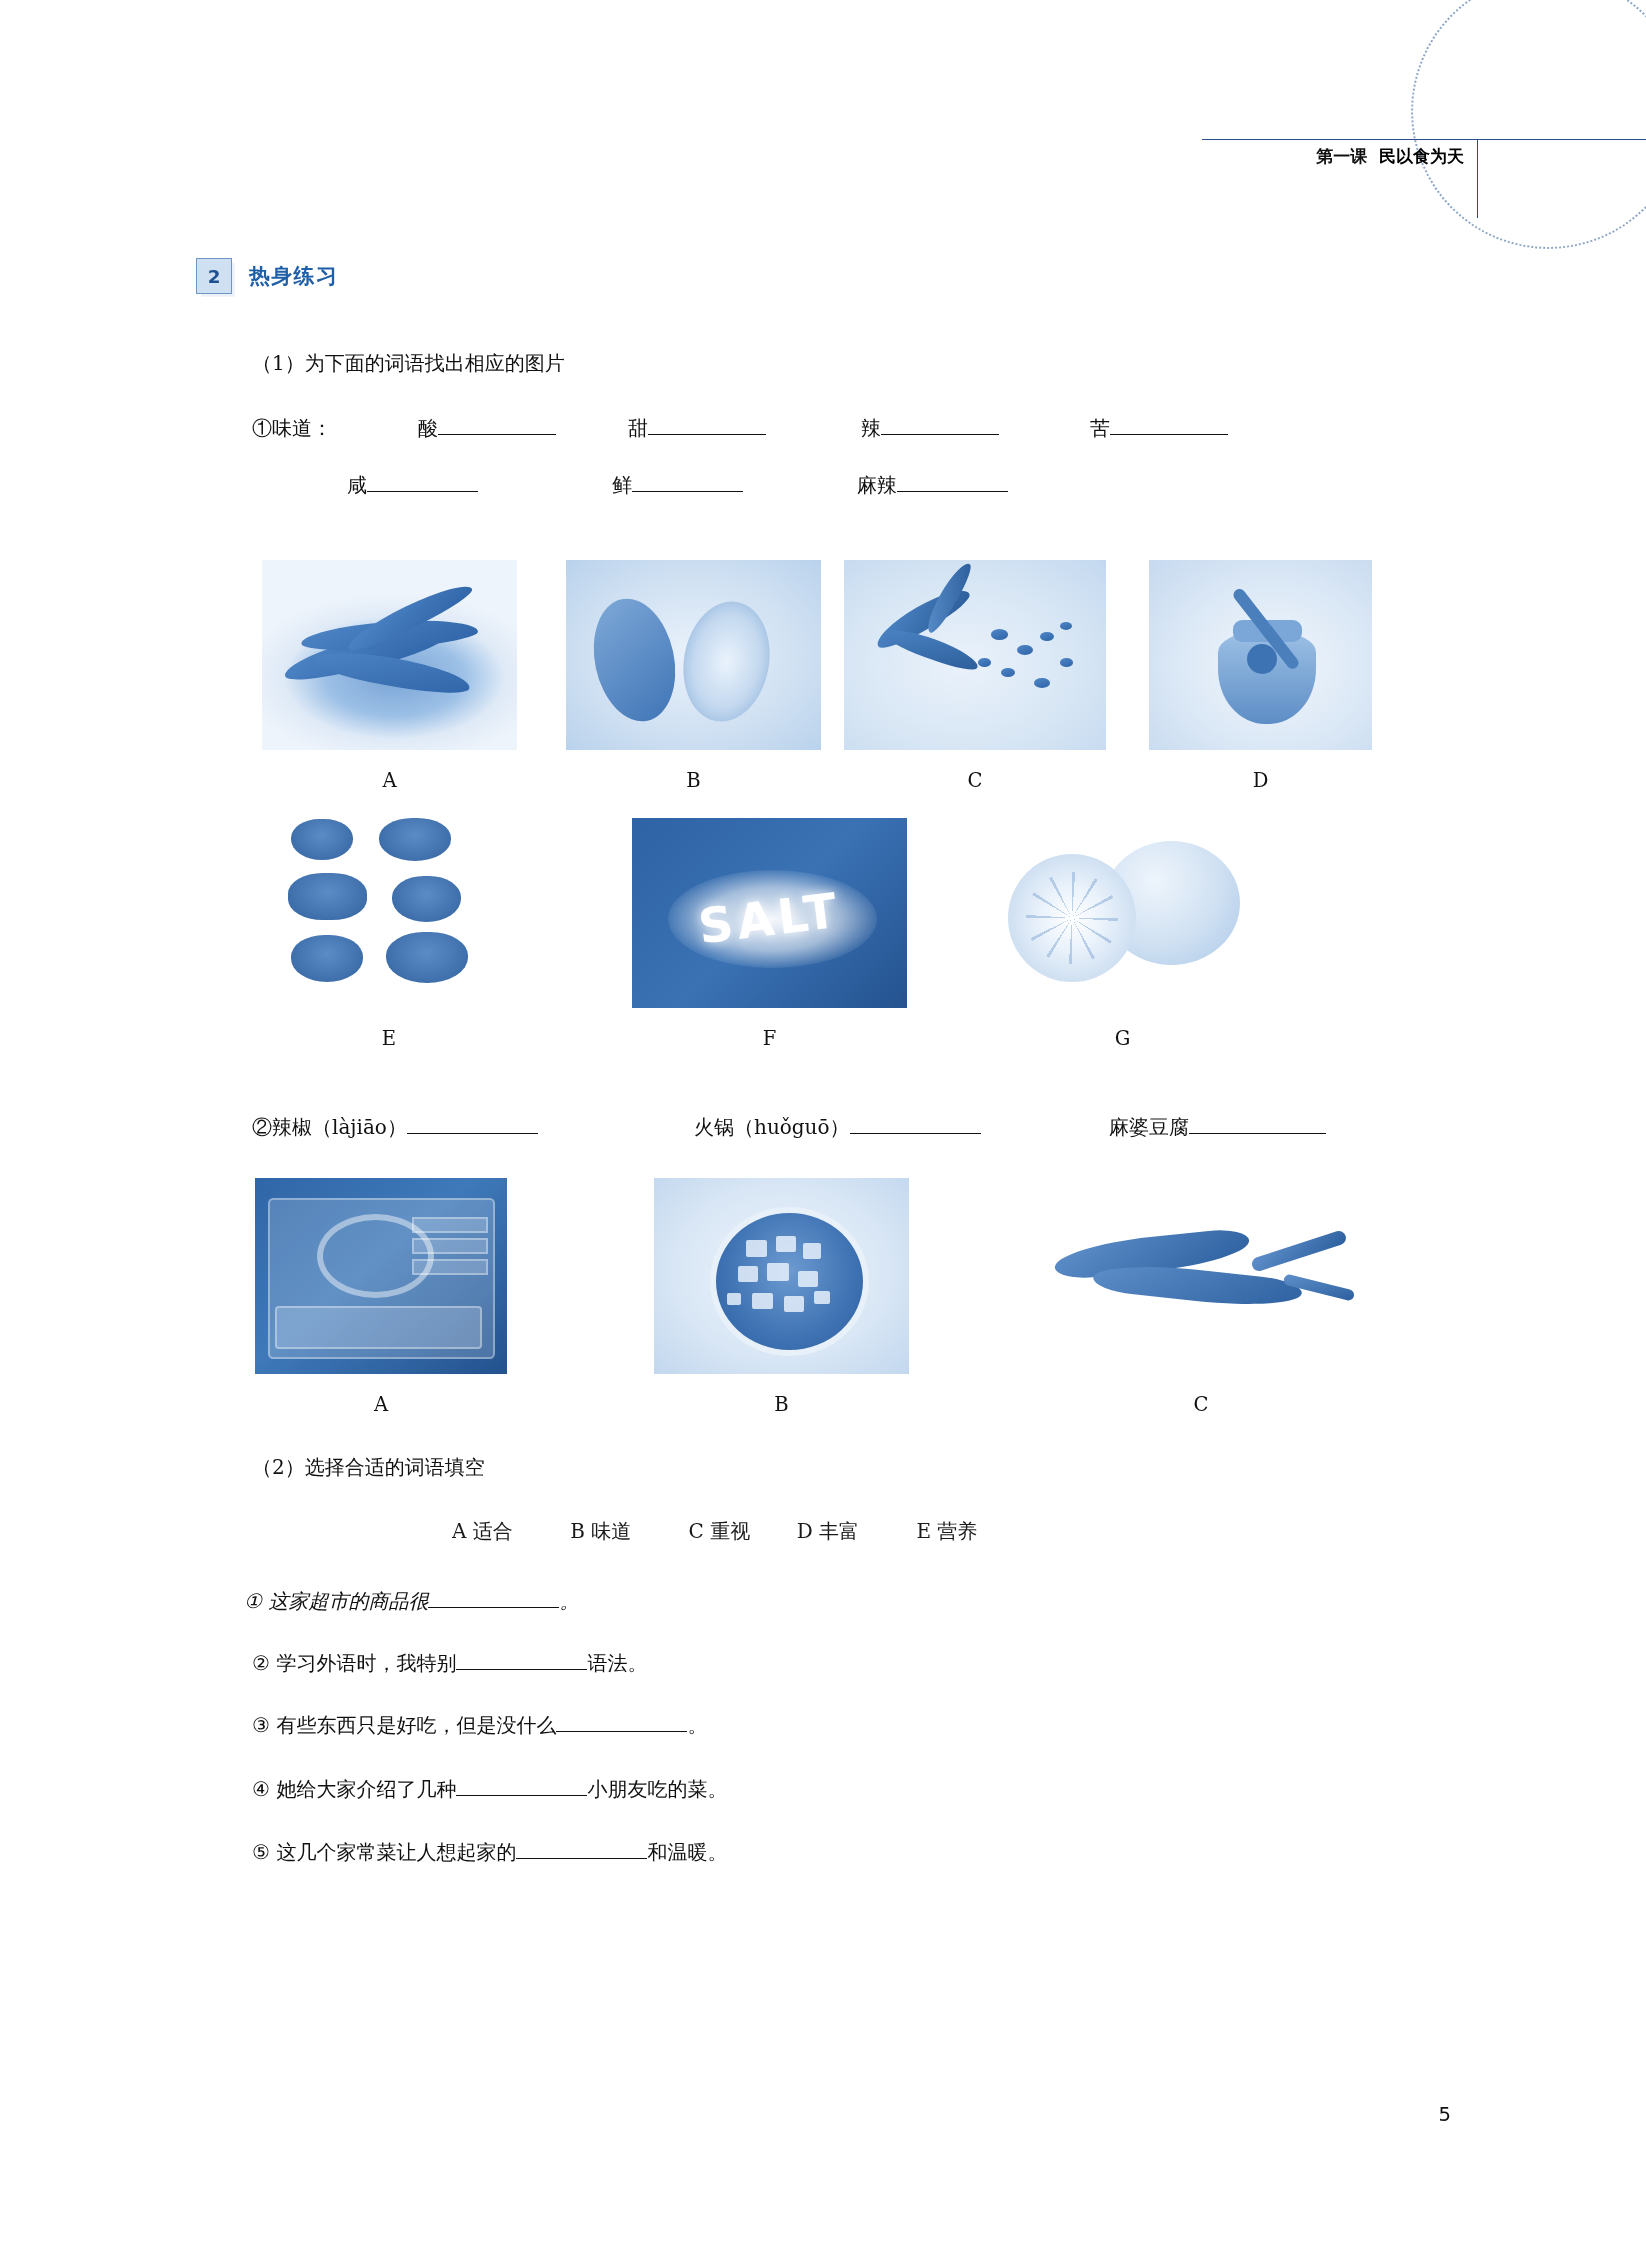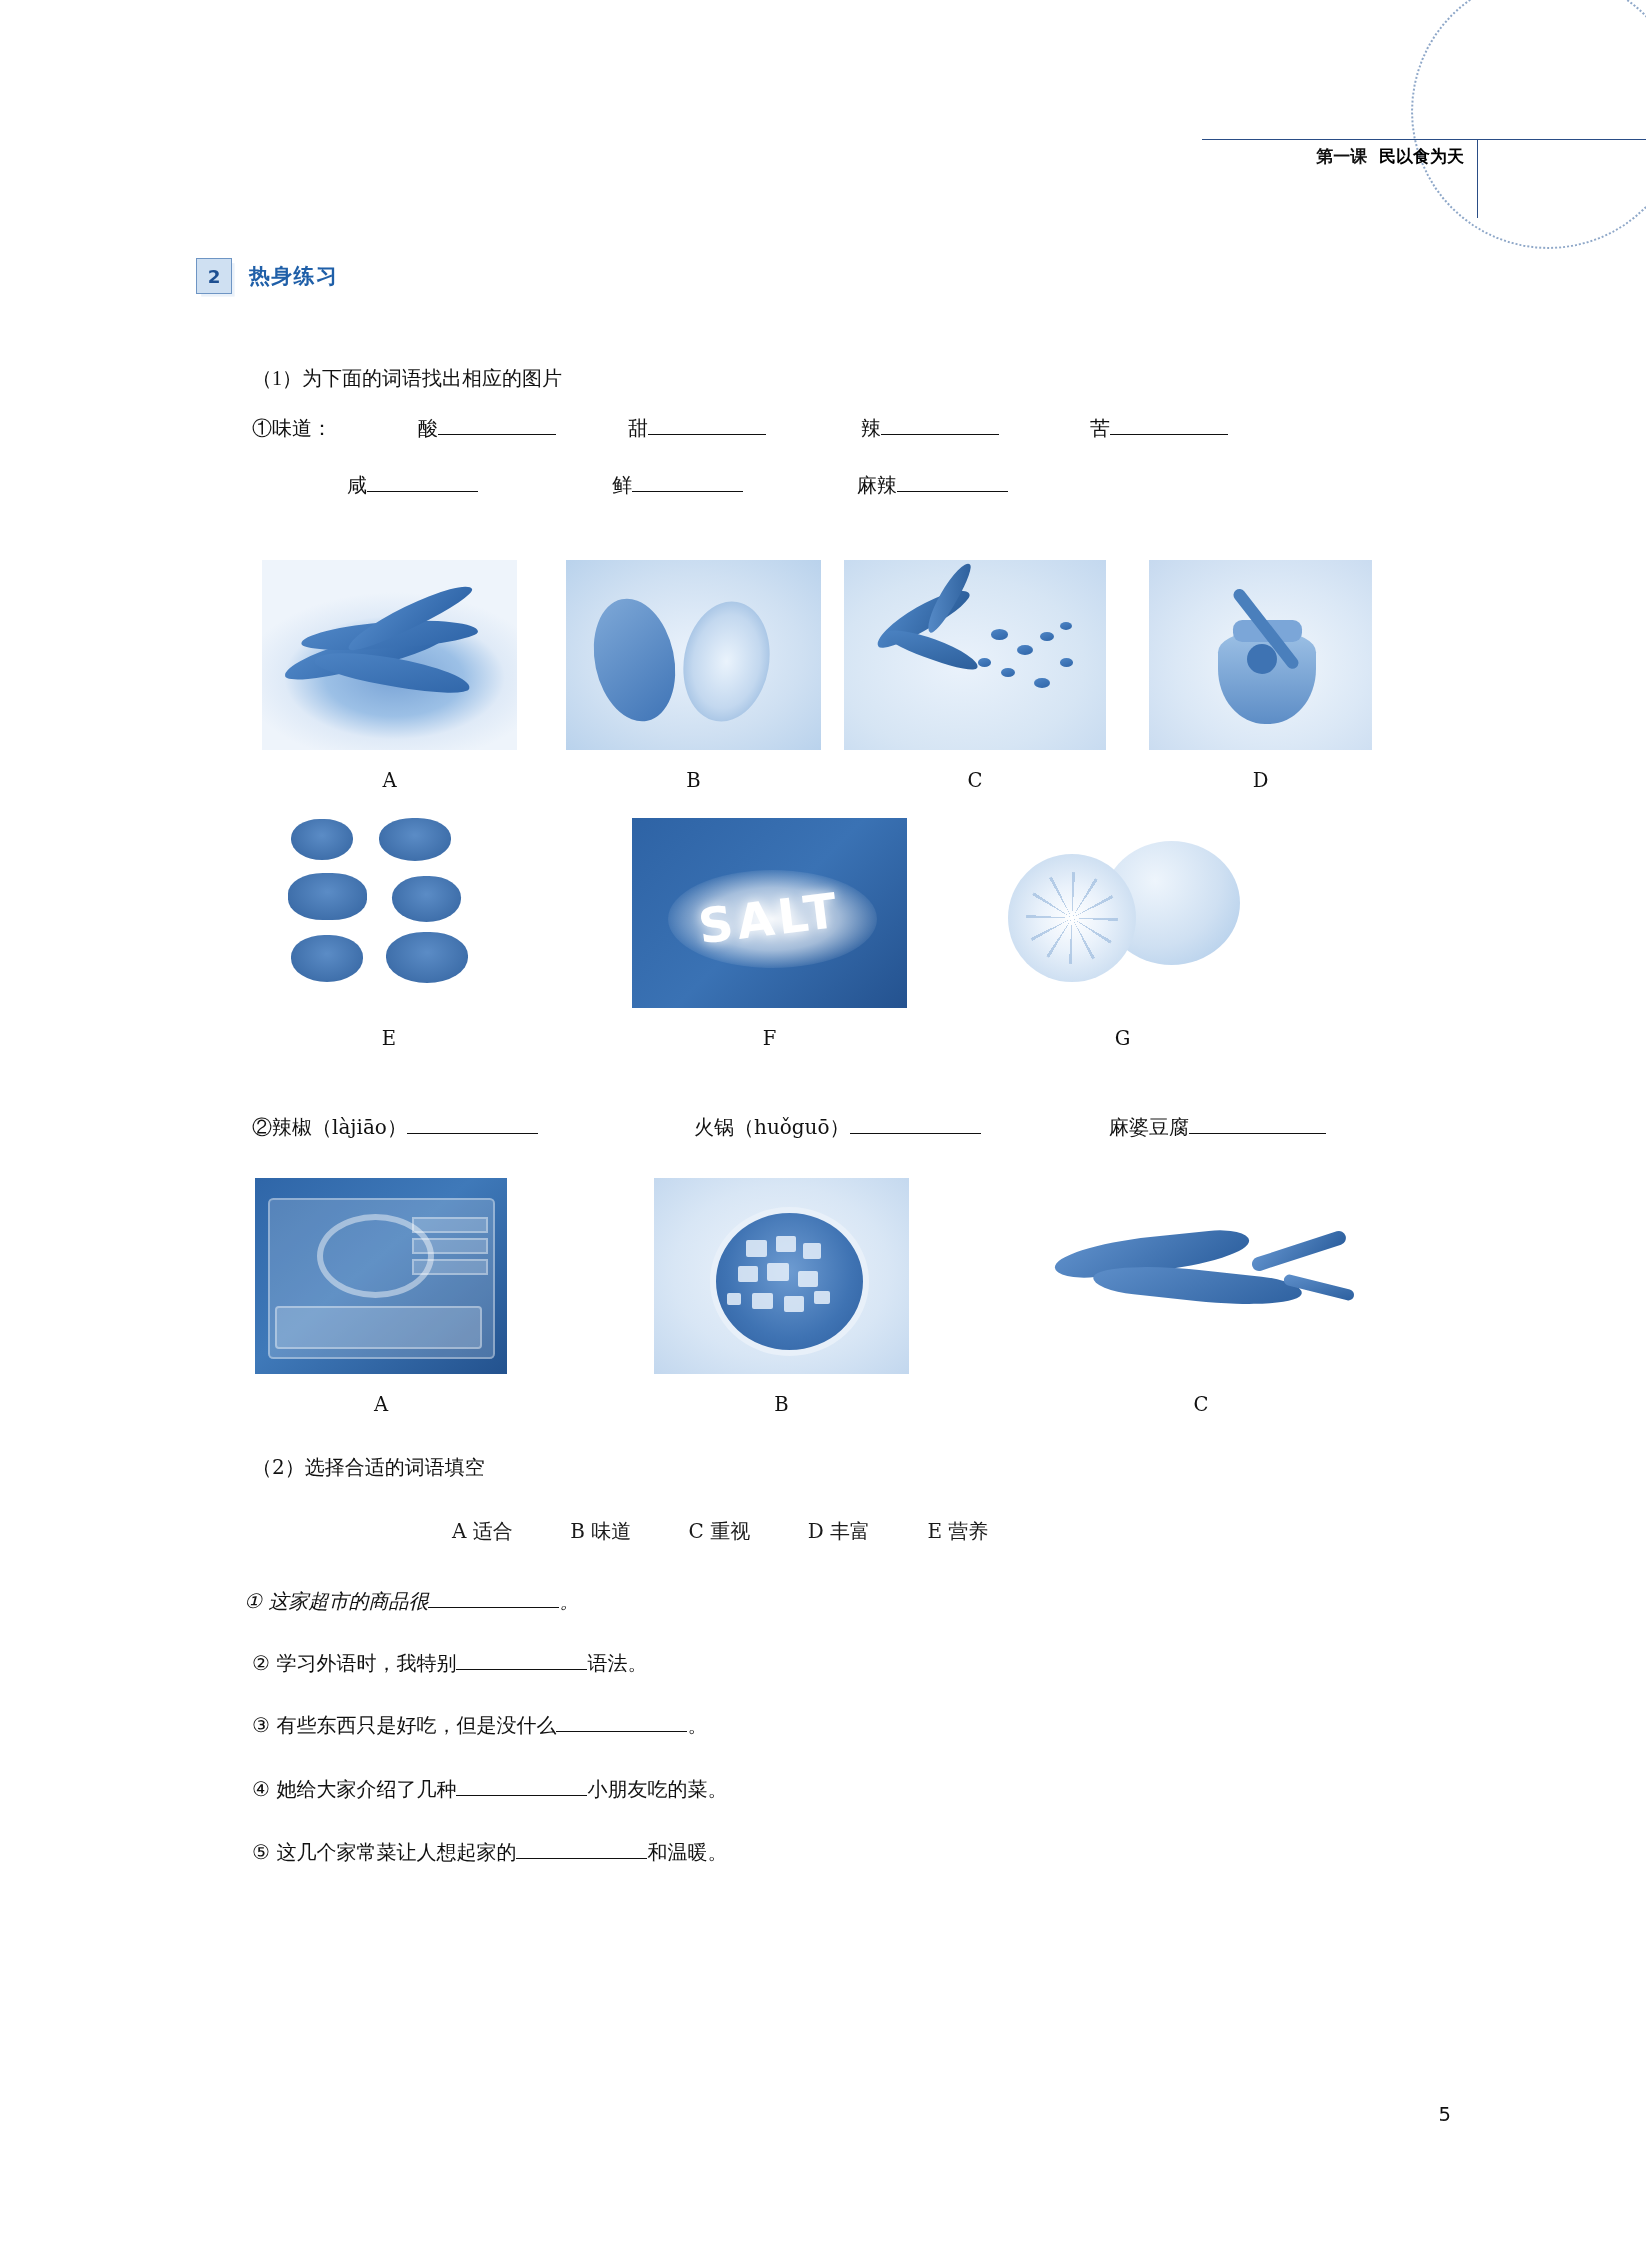--- a/index.html
+++ b/index.html
@@ -292,21 +292,21 @@
 <div class="header-label">
   <span class="lesson">第一课</span>
   <span class="lesson-title">民以食为天</span>
 </div>
 
 <div class="section-head">
   <div class="section-num">2</div>
   <div class="section-title">热身练习</div>
 </div>
 
-<div class="txt" style="left:252px; top:364px;font-family:Liberation Serif, serif;">（1）为下面的词语找出相应的图片</div>
+<div class="txt" style="left:252px; top:349px;">（1）为下面的词语找出相应的图片</div>
 
 <div class="txt" style="left:252px; top:414px;">①味道：</div>
 
 <div class="txt" style="left:418px; top:414px;">
   <span>酸</span><span class="blank b180"></span>
 </div>
 <div class="txt" style="left:628px; top:414px;">
   <span>甜</span><span class="blank b180"></span>
 </div>
 <div class="txt" style="left:861px; top:414px;">
@@ -436,21 +436,21 @@
   <div class="pepper" style="left:216px; top:46px; width:98px; height:14.4px; transform:rotate(-18deg); border-radius:26px;"></div>
   <div class="pepper" style="left:249px; top:84px; width:72px; height:10.5px; transform:rotate(14deg); border-radius:26px;"></div>
 </div>
 <div class="caption" style="left:1034px; top:1393px; width:334px;">C</div>
 
 <div class="txt" style="left:252px; top:1453px;">（2）选择合适的词语填空</div>
 
 <div class="word-bank" style="left:452px; top:1518px;">
   <span style="margin-right:51px;">A 适合</span>
   <span style="margin-right:51px;">B 味道</span>
-  <span style="margin-right:51px;">C 重视</span>
+  <span style="margin-right:40px;">C 重视</span>
   <span style="margin-right:51px;">D 丰富</span>
   <span>E 营养</span>
 </div>
 
 <div class="txt" style="left:244px; top:1587px;font-style:italic;">
   <span>①</span><span style="margin-left:6.5px;">这家超市的商品很</span><span class="blank b200"></span><span>。</span>
 </div>
 
 <div class="txt" style="left:252px; top:1649px;">
   <span>②</span><span style="margin-left:6.5px;">学习外语时，我特别</span><span class="blank b200"></span><span>语法。</span>

